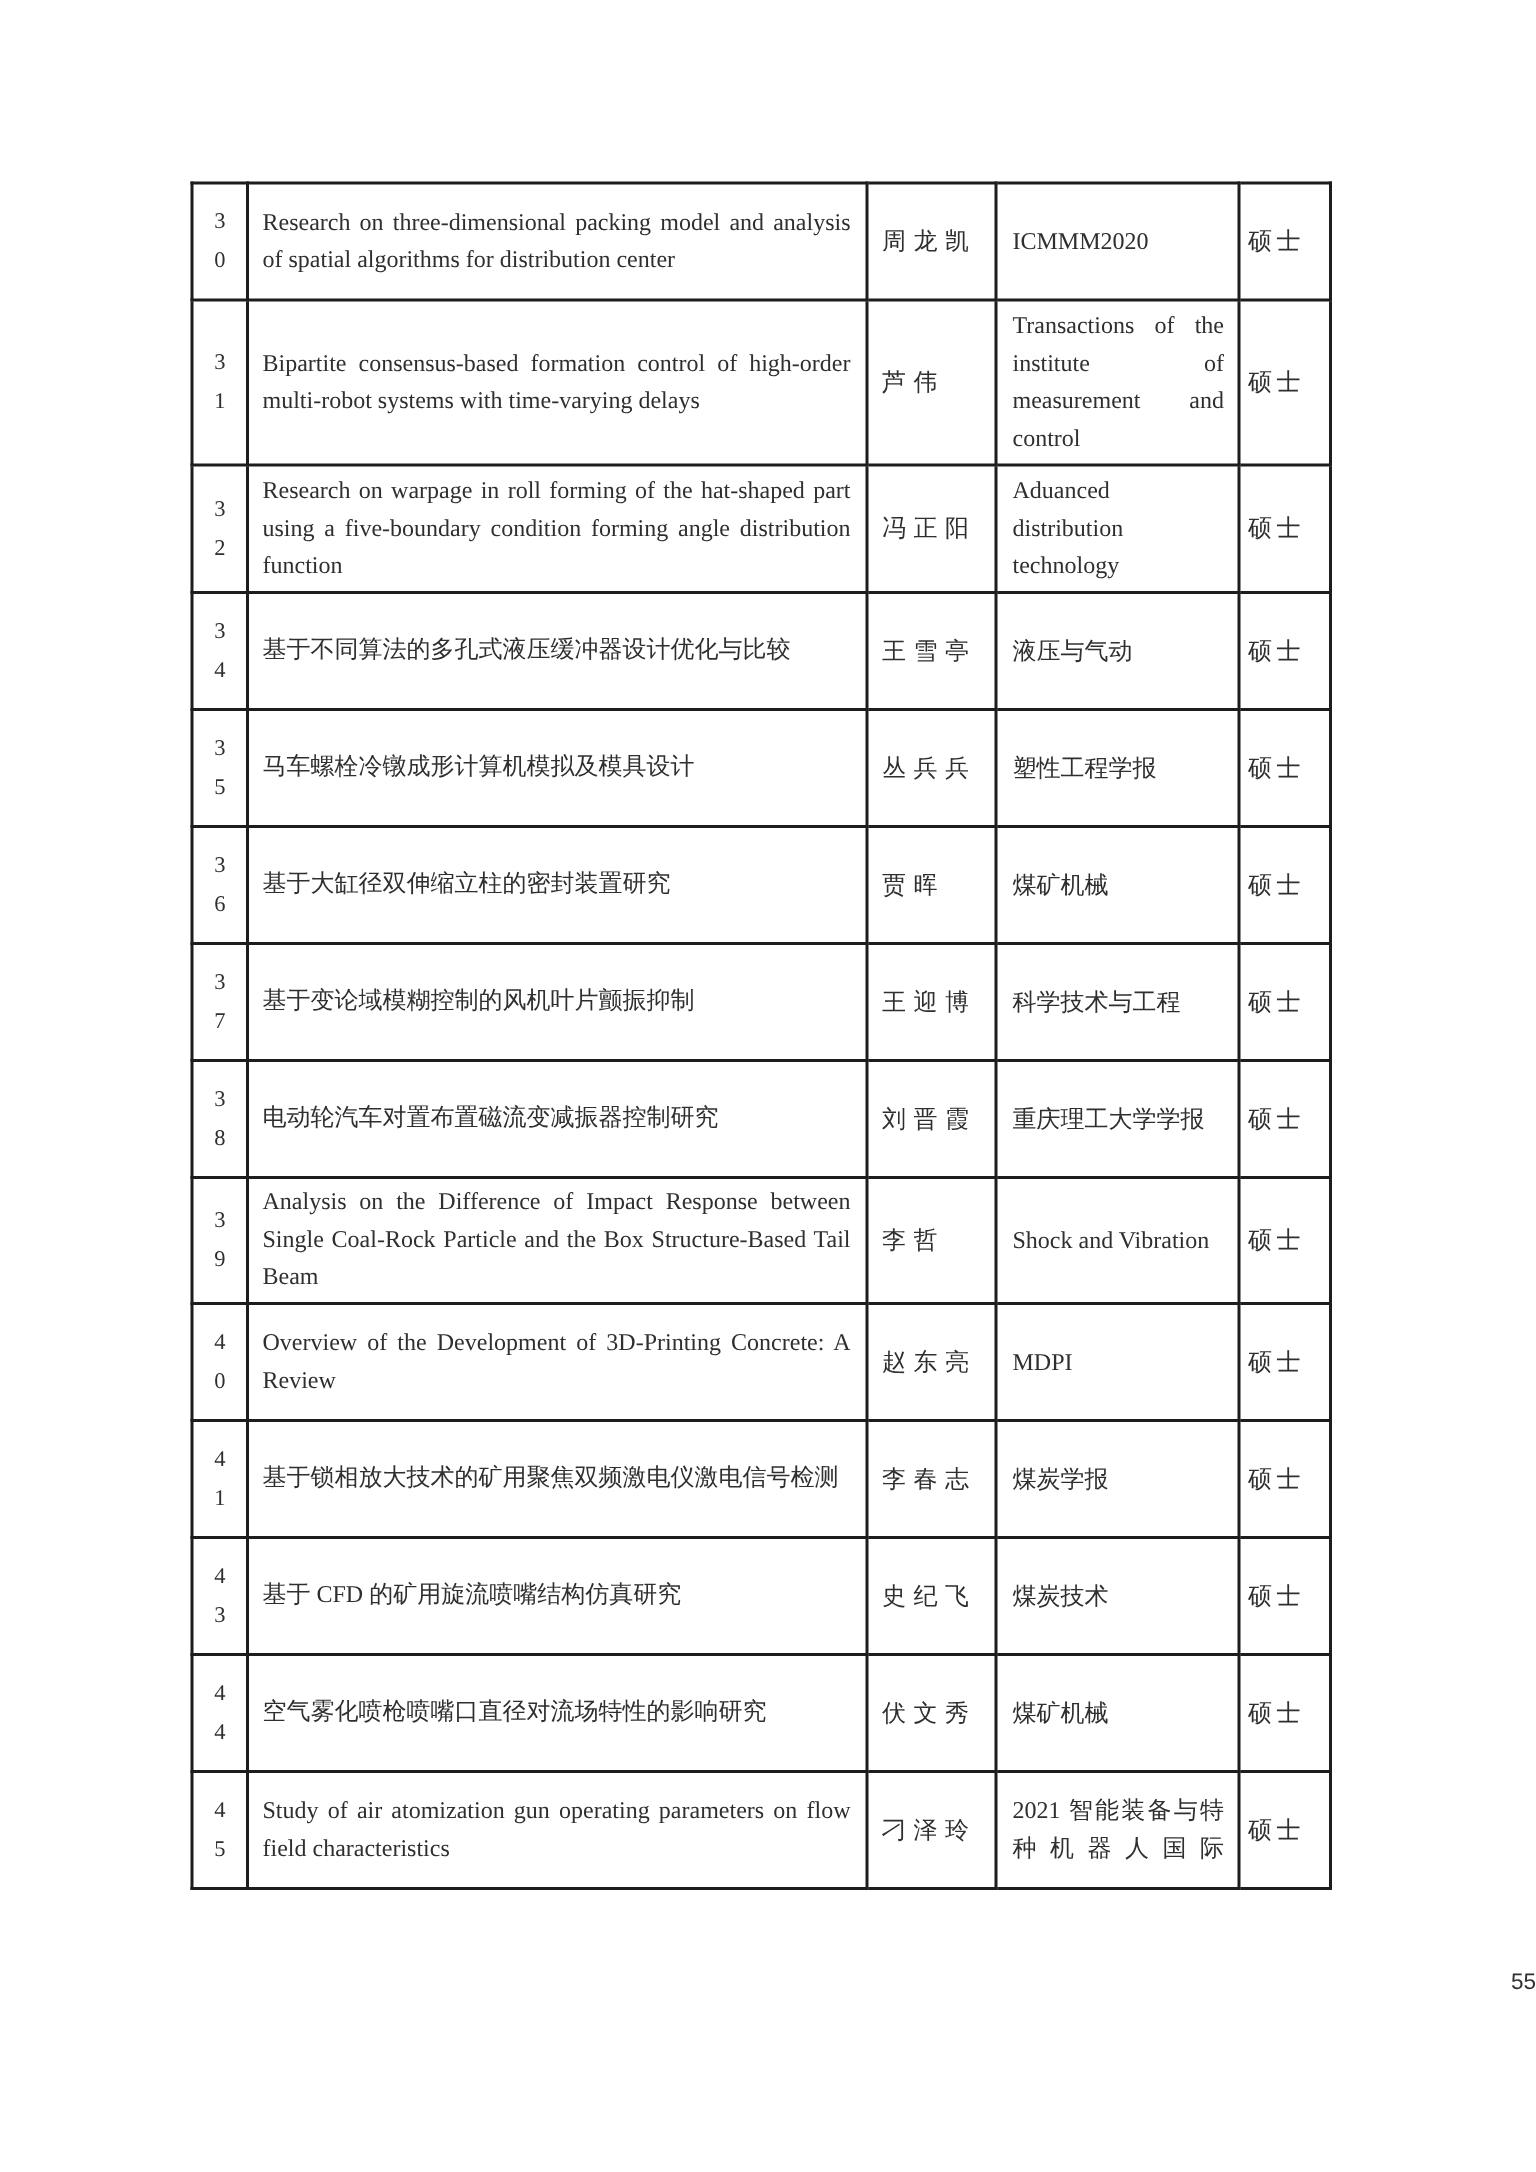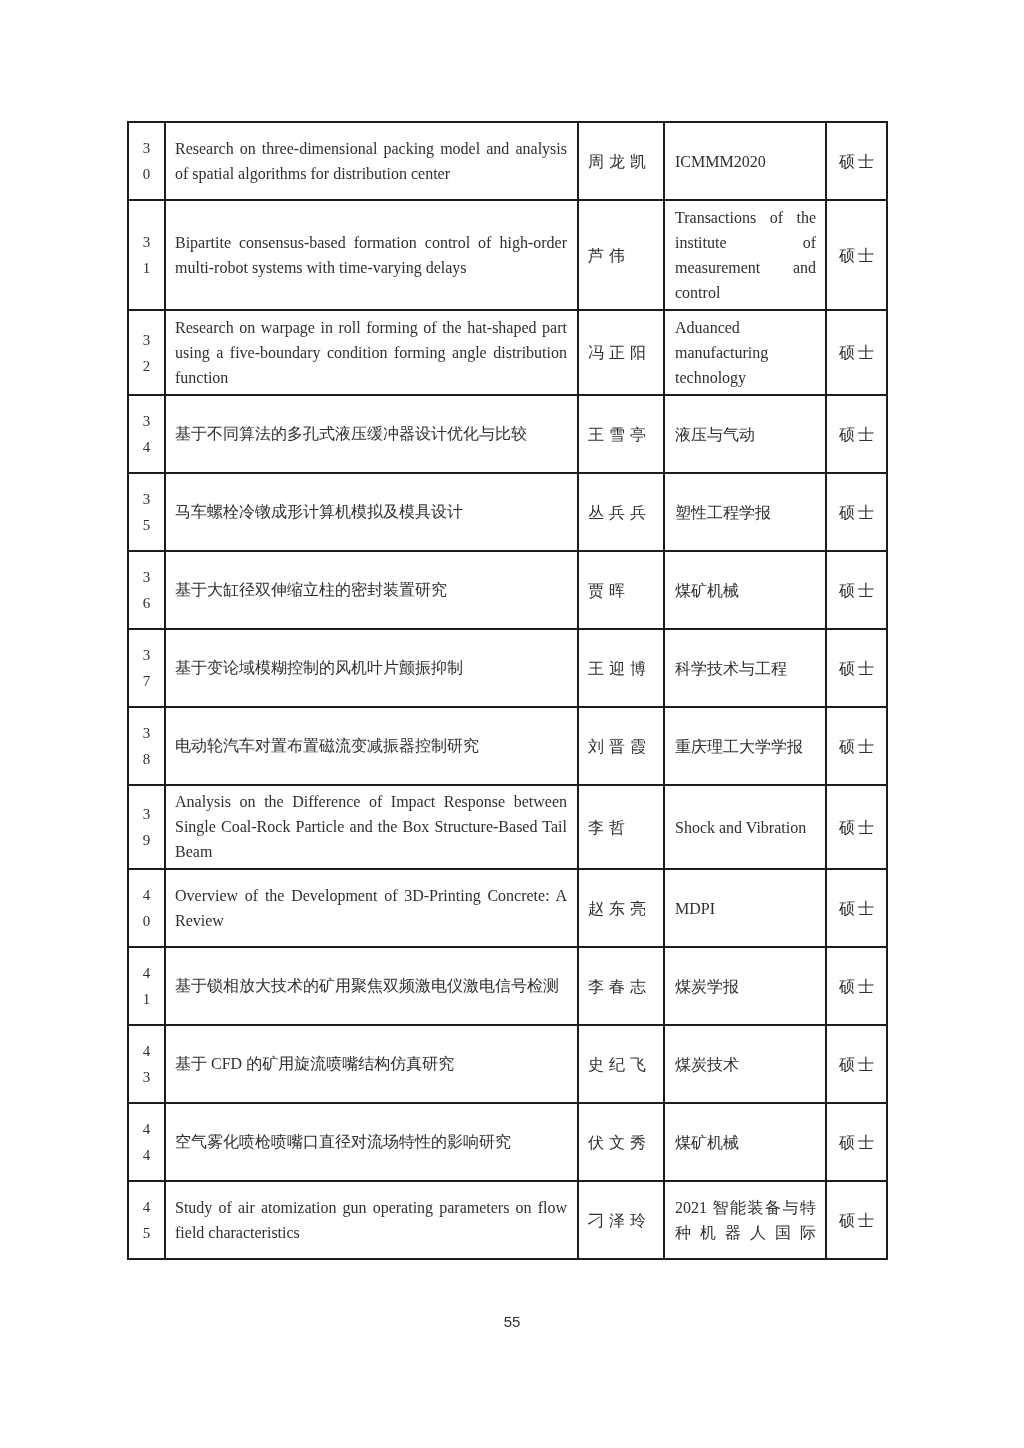--- a/index.html
+++ b/index.html
@@ -55,31 +55,31 @@
   }
   td.col-journal {
     text-align: justify;
     padding: 4px 9px 4px 10px;
     border-radius: 15px;
   }
   td.col-journal.justify-all {
     text-align-last: justify;
   }
   td.col-degree {
-    text-align: center;
+    text-align: left;
     letter-spacing: 3px;
     padding: 4px 2px 4px 5px;
   }
 
   .page-number {
     position: absolute;
     top: 1313px;
     left: 0;
     width: 100%;
-    text-align: center;
+    text-align: right;
     font-size: 15px;
     font-family: "Liberation Sans", sans-serif;
     color: #2f2f2f;
   }
 </style>
 </head>
 <body>
 
 <table class="pub-table">
   <colgroup>
@@ -107,21 +107,21 @@
       <td class="col-author">芦伟</td>
       <td class="col-journal">Transactions of the institute of measurement and control</td>
       <td class="col-degree">硕士</td>
     </tr>
     <tr>
       <td class="col-num">
           <span class="num-stack">32</span>
         </td>
       <td class="col-title">Research on warpage in roll forming of the hat-shaped part using a five-boundary condition forming angle distribution function</td>
       <td class="col-author">冯正阳</td>
-      <td class="col-journal">Aduanced manufacturing technology</td>
+      <td class="col-journal">Aduanced distribution technology</td>
       <td class="col-degree">硕士</td>
     </tr>
     <tr>
       <td class="col-num">
           <span class="num-stack">34</span>
         </td>
       <td class="col-title">基于不同算法的多孔式液压缓冲器设计优化与比较</td>
       <td class="col-author">王雪亭</td>
       <td class="col-journal">液压与气动</td>
       <td class="col-degree">硕士</td>

